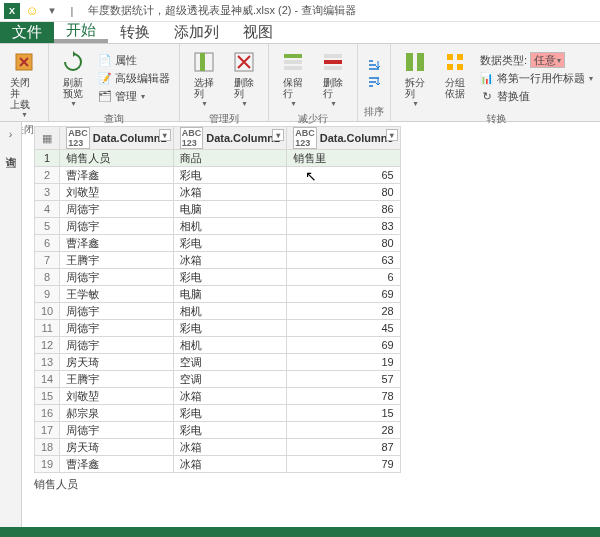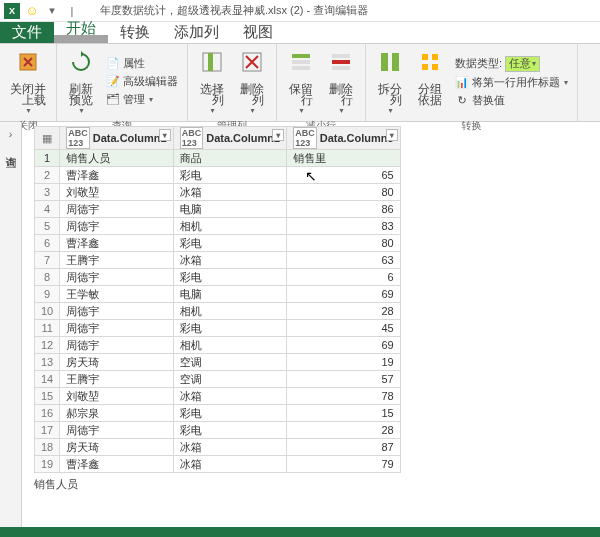--- a/index.html
+++ b/index.html
@@ -2,32 +2,32 @@
 <html><head>
 <meta charset="utf-8">
 <style>
 *{margin:0;padding:0;box-sizing:border-box;font-family:"Microsoft YaHei","Segoe UI",sans-serif;font-size:11px}
 body{background:#fff;width:600px;height:537px;overflow:hidden}
 .titlebar{height:22px;background:#fff;display:flex;align-items:center;padding:0 4px;border-bottom:1px solid #e0e0e0}
 .app-icon{width:16px;height:16px;background:#217346;display:flex;align-items:center;justify-content:center;color:#fff;font-size:9px;font-weight:bold;margin-right:4px}
 .qat{display:flex;align-items:center;gap:4px}
 .qat-item{width:16px;height:16px;display:flex;align-items:center;justify-content:center;color:#666}
 .smiley{color:#ffc000;font-size:13px}
-.title-text{margin-left:20px;color:#555;font-size:11px}
+.title-text{margin-left:8px;color:#555;font-size:11px}
 .tabs{height:22px;background:#fff;display:flex;border-bottom:1px solid #d0d0d0}
 .tab{padding:0 12px;display:flex;align-items:center;color:#444;cursor:pointer;font-size:15px}
 .tab.file{background:#217346;color:#fff}
-.tab.active{background:#fff;color:#217346;border-bottom:8px solid #a3a3a3}
+.tab.active{background:#fff;color:#217346;border-bottom:4px solid #a3a3a3}
 .ribbon{height:78px;background:#f3f3f3;display:flex;border-bottom:1px solid #d0d0d0}
 .rgroup{border-right:1px solid #d8d8d8;padding:2px 6px 0;display:flex;flex-direction:column;justify-content:space-between}
 .rgroup-body{display:flex;gap:4px;flex:1}
 .rgroup-label{text-align:center;color:#666;font-size:10px;padding:2px 0}
 .big-btn{display:flex;flex-direction:column;align-items:center;justify-content:flex-start;padding:2px 4px;cursor:pointer;min-width:36px}
 .big-btn .ic{width:28px;height:28px;display:flex;align-items:center;justify-content:center;font-size:20px}
-.big-btn .lbl{font-size:12px;color:#444;text-align:right;line-height:11px;margin-top:8px}
+.big-btn .lbl{font-size:10px;color:#444;text-align:left;line-height:11px;margin-top:1px}
 .small-stack{display:flex;flex-direction:column;gap:1px;justify-content:center}
 .small-btn{display:flex;align-items:center;gap:3px;padding:1px 3px;cursor:pointer;font-size:10px;color:#444;white-space:nowrap}
 .small-btn .sic{width:14px;height:14px;display:flex;align-items:center;justify-content:center;font-size:11px}
 svg{display:block}
 .dd{font-size:8px;color:#666;margin-left:1px}
 .content{display:flex;height:calc(100% - 122px - 10px)}
 .sidebar{width:22px;background:#f3f3f3;border-right:1px solid #d0d0d0;display:flex;flex-direction:column;align-items:center;padding-top:6px;gap:8px}
 .sidebar-chevron{color:#666;font-size:11px}
 .sidebar-label{writing-mode:vertical-rl;color:#444;font-size:11px}
 .grid-area{flex:1;overflow:auto;padding:0}
@@ -37,21 +37,21 @@
 td.rownum{background:#f8f8f8;color:#777;text-align:center;width:28px}
 tr.header-row td{background:#eaf3ea;font-weight:normal;color:#333}
 .colhead{background:#f0f0f0;position:relative}
 .colhead-inner{display:flex;align-items:center;gap:3px}
 .type-ic{font-size:9px;color:#666;border:1px solid #bbb;padding:0 1px;background:#fff}
 .filter-btn{position:absolute;right:2px;top:2px;width:12px;height:12px;border:1px solid #bbb;background:#fff;display:flex;align-items:center;justify-content:center;font-size:8px;color:#666}
 td.num{text-align:right}
 .footer-text{margin-left:12px;margin-top:4px;color:#444}
 .statusbar{position:absolute;bottom:0;left:0;right:0;height:10px;background:#217346}
 .cursor{position:absolute;left:305px;top:168px;font-size:14px;color:#000;pointer-events:none}
-.combo{display:inline-flex;border:1px solid #bbb;background:#bef264;padding:6px 3px;font-size:10px;align-items:center;height:16px}
+.combo{display:inline-flex;border:1px solid #bbb;background:#fca5a5;padding:6px 3px;font-size:10px;align-items:center;height:16px}
 </style>
 </head>
 <body>
 
 <div class="titlebar">
   <div class="app-icon">X</div>
   <div class="qat">
     <span class="qat-item smiley">☺</span>
     <span class="qat-item">▾</span>
     <span class="qat-item">|</span>
@@ -163,20 +163,43 @@
               <rect x="3" y="16" width="18" height="4" fill="#ddd"></rect>
             </svg>
           </span>
         <span class="lbl">删除<br>行</span>
           <span class="dd">▾</span>
       </div>
     </div>
     <div class="rgroup-label">减少行</div>
   </div>
 
+  <div class="rgroup">
+    <div class="rgroup-body">
+      <div class="small-stack">
+        <div class="small-btn">
+            <span class="sic">
+              <svg width="14" height="14">
+                <path d="M2 2h4M2 6h7M2 10h10" stroke="#1976d2" stroke-width="1.5"></path>
+                <path d="M11 2v7M9 7l2 2 2-2" stroke="#1976d2" fill="none"></path>
+              </svg>
+            </span>
+          </div>
+        <div class="small-btn">
+            <span class="sic">
+              <svg width="14" height="14">
+                <path d="M2 2h10M2 6h7M2 10h4" stroke="#1976d2" stroke-width="1.5"></path>
+                <path d="M11 2v7M9 7l2 2 2-2" stroke="#1976d2" fill="none"></path>
+              </svg>
+            </span>
+          </div>
+      </div>
+    </div>
+    <div class="rgroup-label">排序</div>
+  </div>
 
   <div class="rgroup">
     <div class="rgroup-body">
       <div class="big-btn">
         <span class="ic">
             <svg width="24" height="24">
               <rect x="3" y="3" width="7" height="18" fill="#7cb342"></rect>
               <rect x="14" y="3" width="7" height="18" fill="#7cb342"></rect>
             </svg>
           </span>

